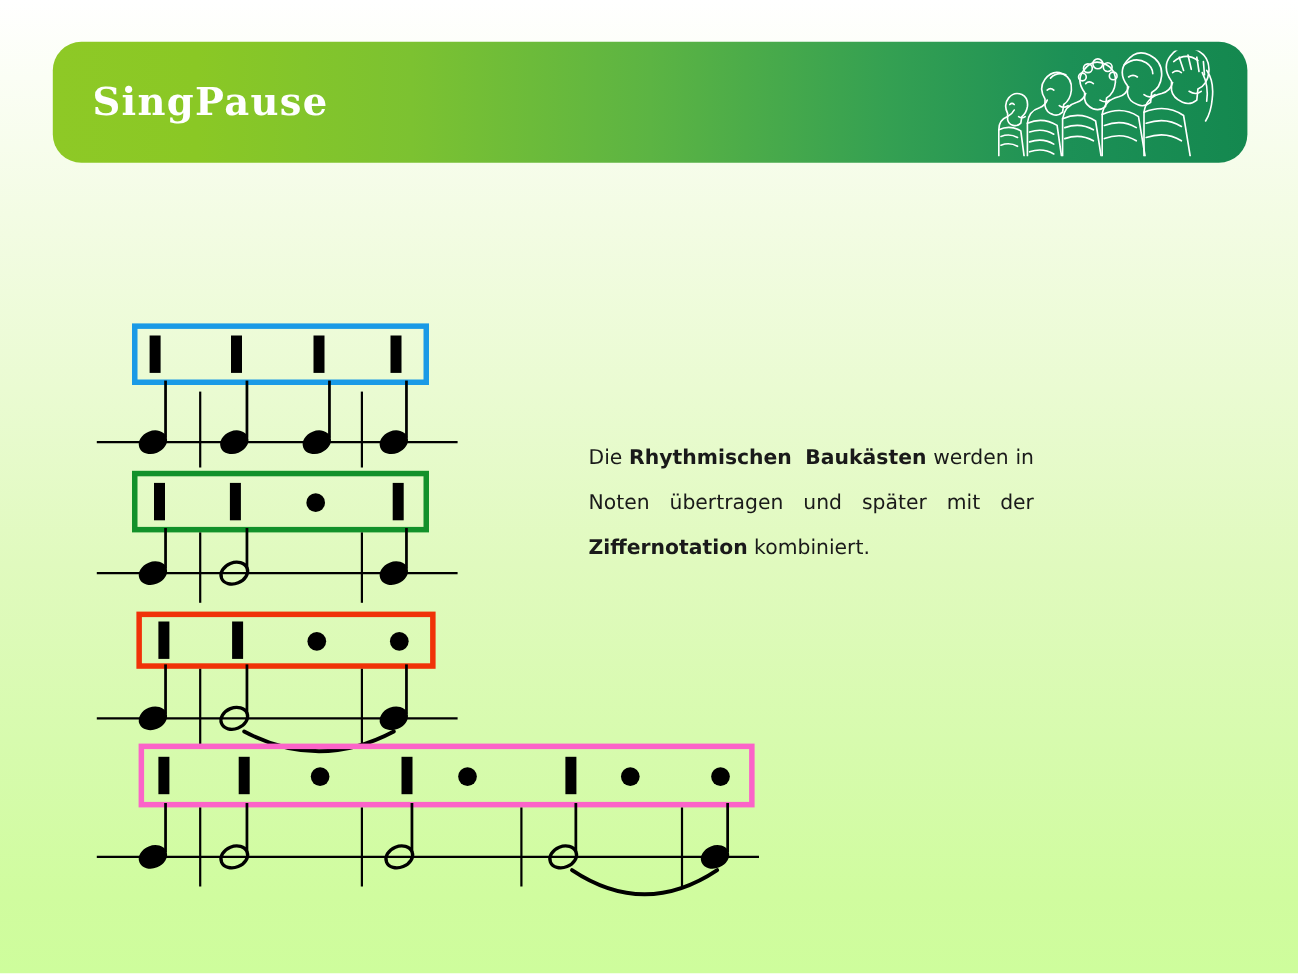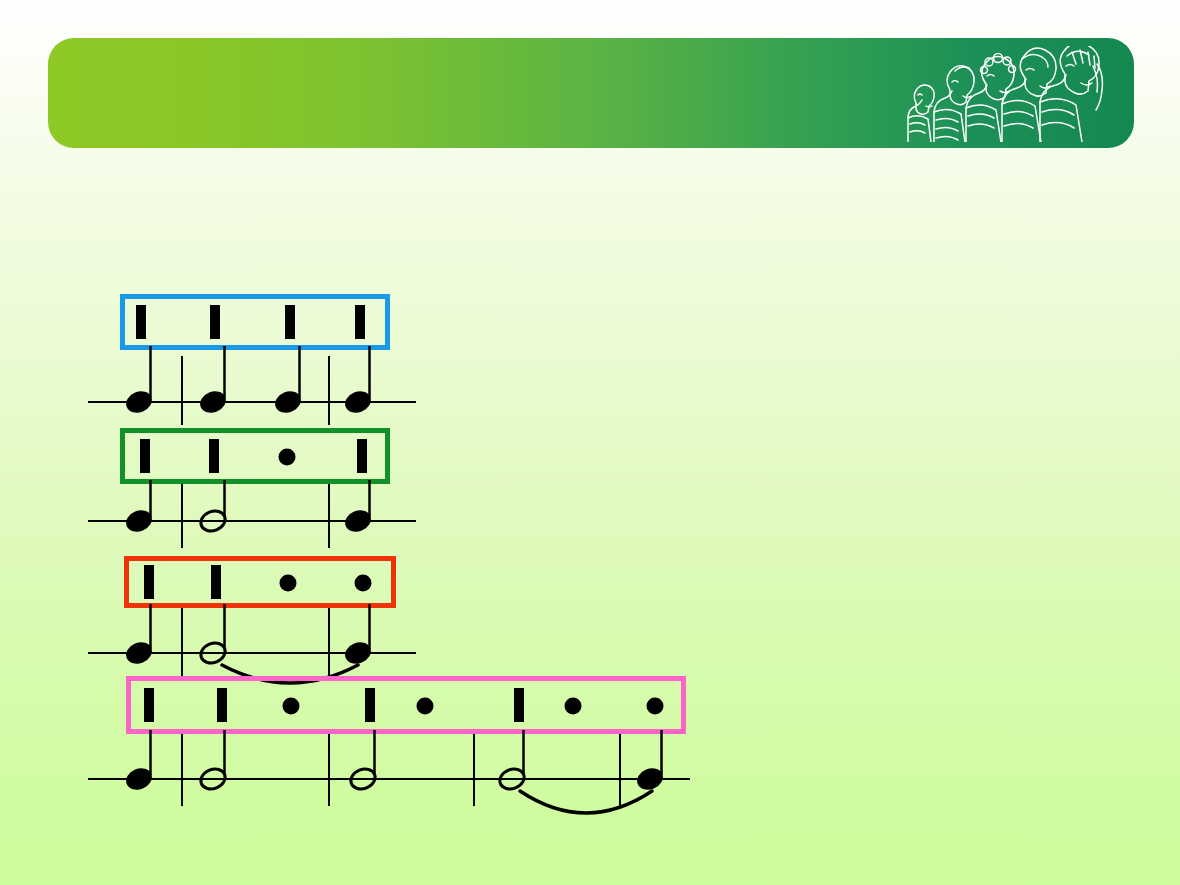--- a/index.html
+++ b/index.html
@@ -99,20 +99,21 @@
     height: 885px;
     pointer-events: none;
   }
 </style>
 </head>
 <body>
 
 <div id="slide">
 
   <div id="header-bar">
+    <div id="header-title">SingPause</div>
     <svg id="header-logo" viewBox="0 0 210 96" preserveAspectRatio="xMidYMid meet" fill="none" stroke="#ffffff" stroke-width="1.5" stroke-linecap="round" stroke-linejoin="round">
 
       <path d="M14 96 L14 72 q0-9 8-12 q4-2 6-6"></path>
       <path d="M22 57 q-4-8 1-14 q5-6 12-3 q6 3 5 11 q-1 6-5 9 l-1 6 q-3 3-7 2 q-4-1-5-5z"></path>
       <path d="M24 49 q2-2 4 0"></path>
       <path d="M32 60 q3 2 6 0"></path>
       <path d="M16 78 q8-3 15 1"></path>
       <path d="M16 86 q8-3 15 1"></path>
       <path d="M14 72 q10-5 20 1 l3 23"></path>
 
@@ -156,20 +157,25 @@
       <path d="M178 6 l4 12 M186 4 l3 13 M194 6 l2 13 M200 10 l1 12"></path>
       <path d="M203 18 q7 10 5 26 q-1 12-6 20"></path>
       <path d="M199 20 q6 12 4 26"></path>
       <path d="M148 66 q18-6 32 3"></path>
       <path d="M148 79 q18-6 32 3"></path>
       <path d="M146 56 q20-8 36 3 l6 37"></path>
     </svg>
   </div>
 
 
+  <div id="body-text">
+    <span>Die </span><b>Rhythmischen</b>&nbsp; <b>Baukästen</b><span> werden</span>
+    <span>in Noten übertragen und später mit der</span>
+    <b>Ziffernotation</b><span> kombiniert.</span>
+  </div>
 
   <svg id="notation" viewBox="0 0 1180 885" xmlns="http://www.w3.org/2000/svg">
       <g>
         <rect x="122.5" y="296.5" width="265" height="51" fill="none" stroke="#1a9ae6" stroke-width="5"></rect>
         <rect x="136" y="305" width="10" height="34" fill="#000000"></rect>
         <rect x="210" y="305" width="10" height="34" fill="#000000"></rect>
         <rect x="285" y="305" width="10" height="34" fill="#000000"></rect>
         <rect x="355" y="305" width="10" height="34" fill="#000000"></rect>
         <line x1="88" y1="402" x2="416" y2="402" stroke="#000000" stroke-width="2"></line>
         <line x1="182" y1="356" x2="182" y2="425" stroke="#000000" stroke-width="2"></line>

